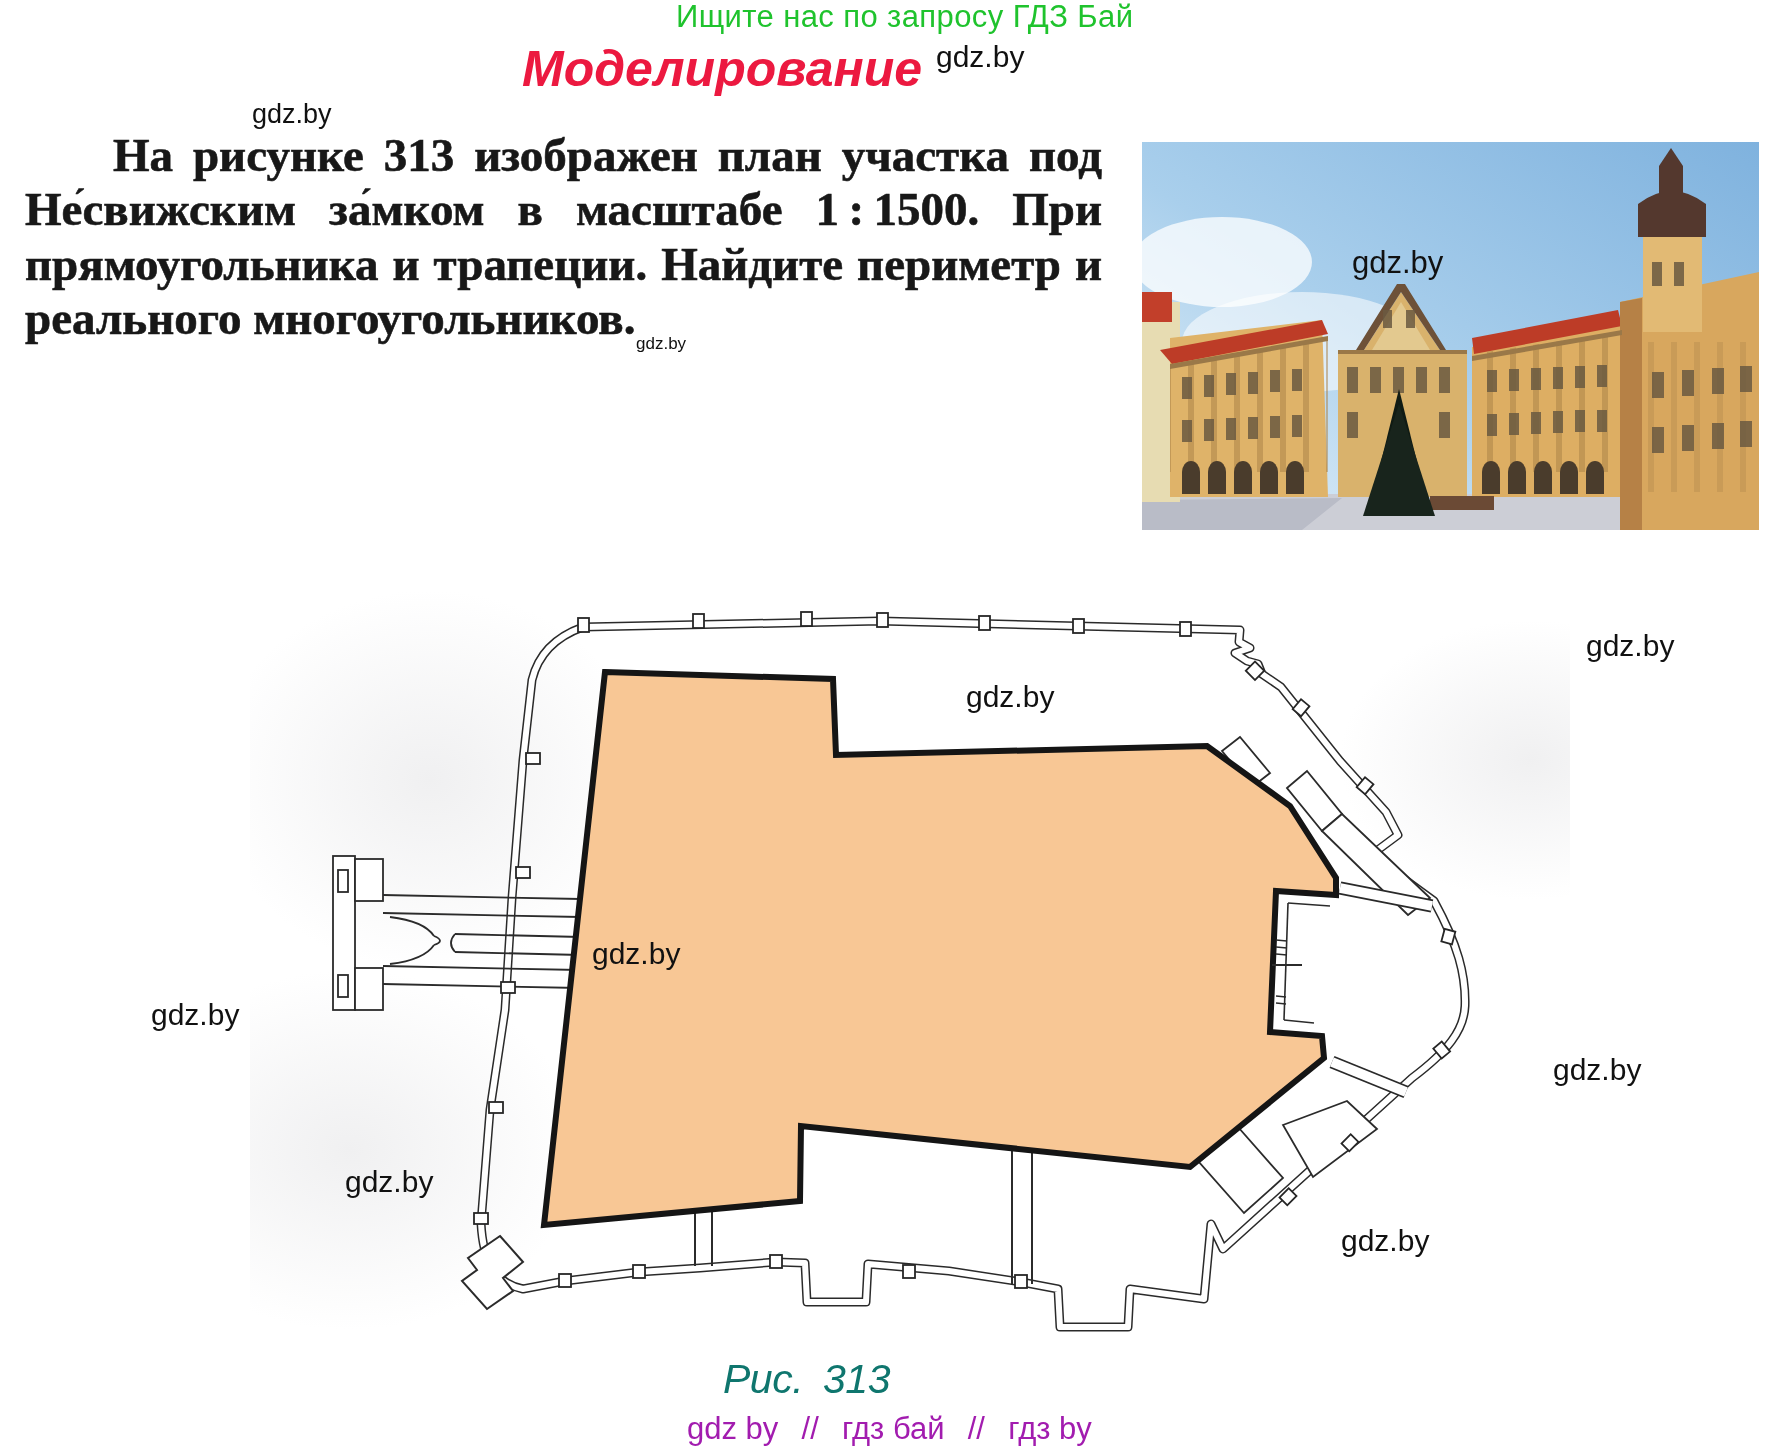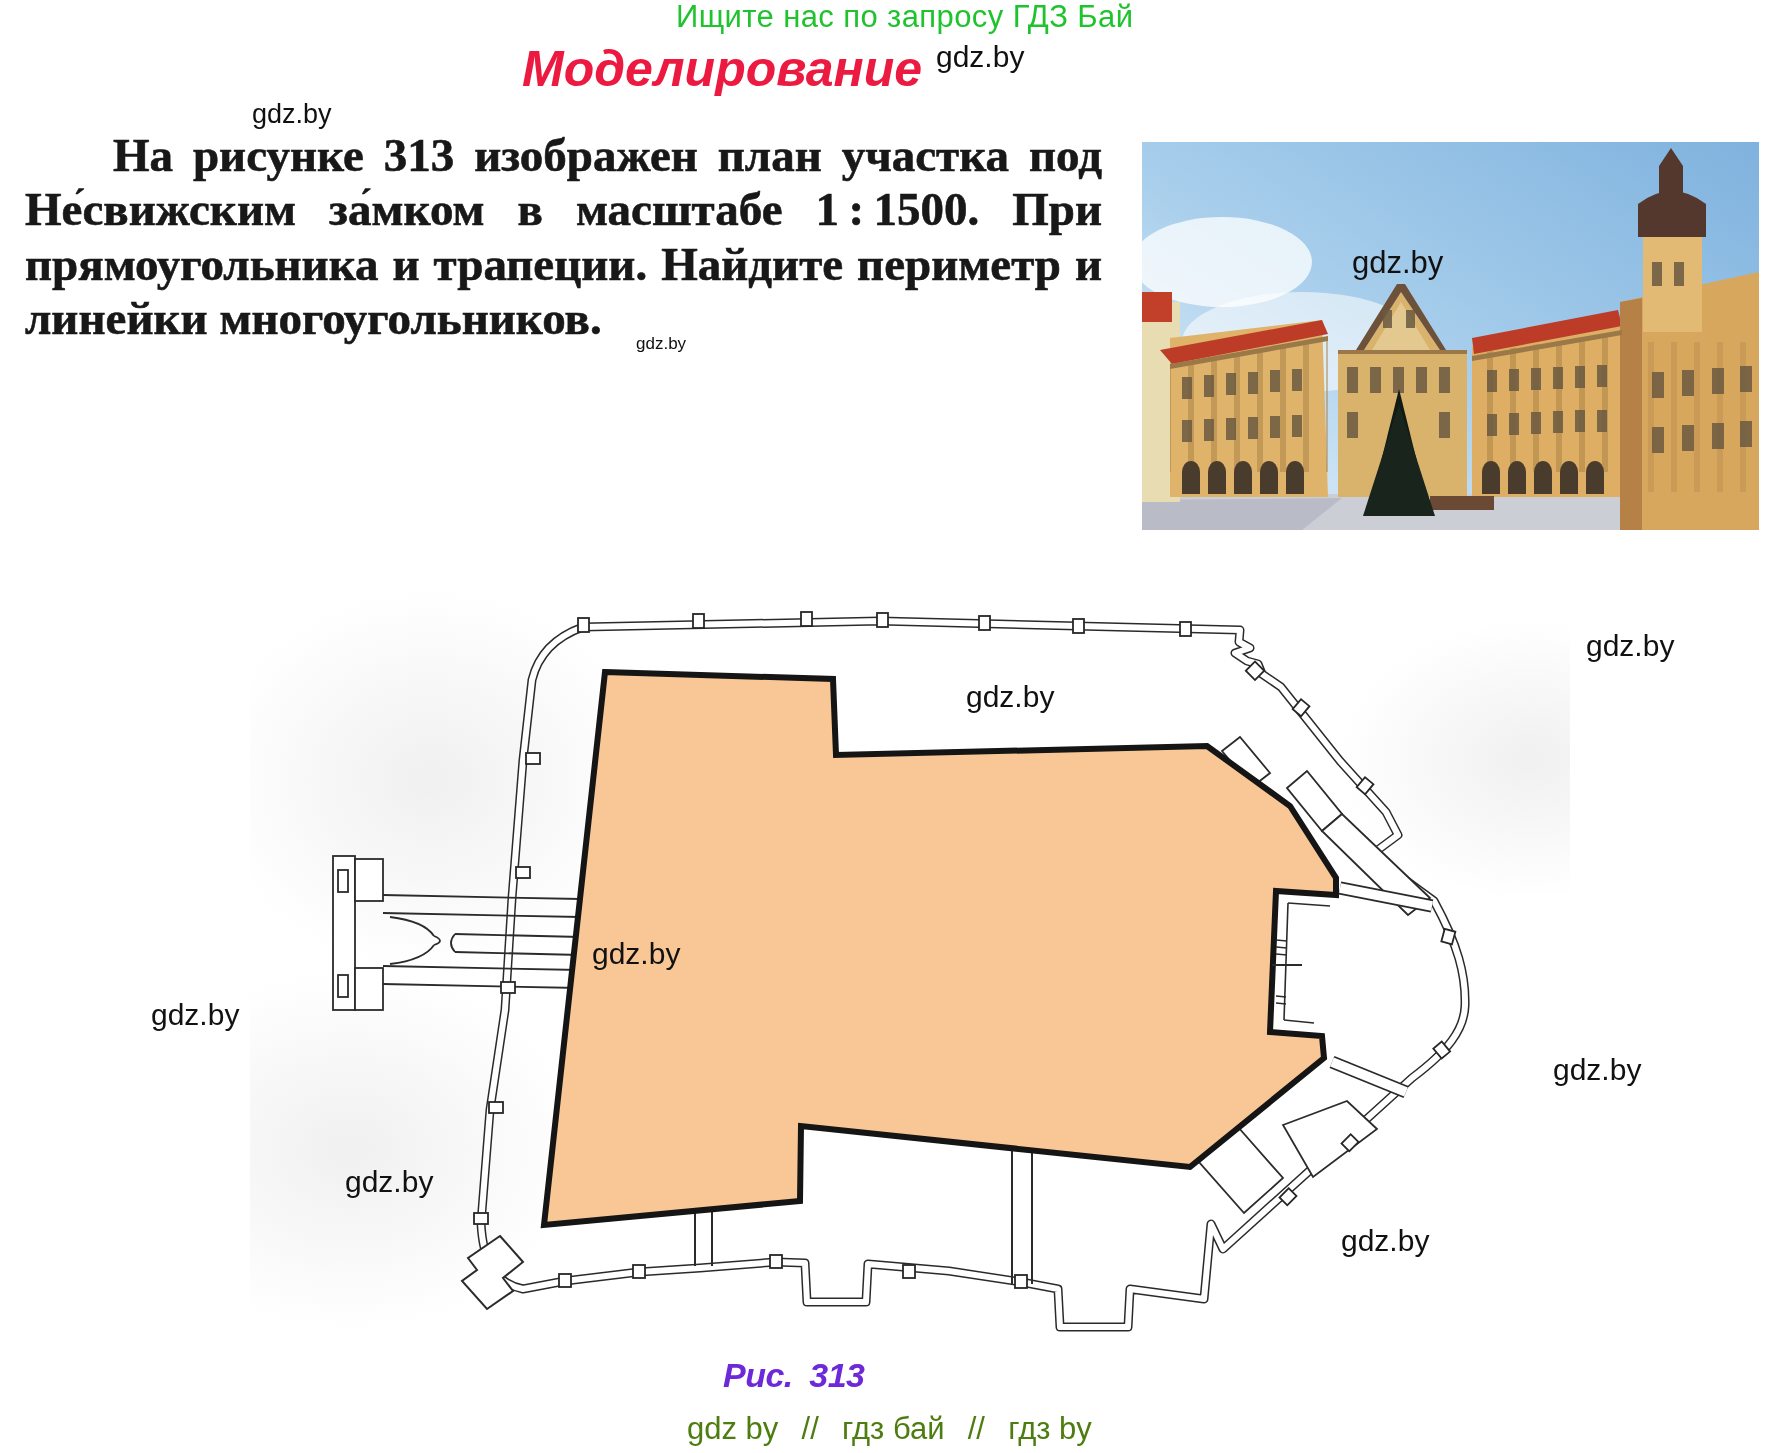--- a/index.html
+++ b/index.html
@@ -9,34 +9,34 @@
   .green{left:676px;top:-1px;font-size:31px;color:#1fc32d;letter-spacing:0.4px;}
   .title{left:522px;top:40px;font-size:50px;font-weight:bold;font-style:italic;color:#ec1940;text-align:center;}
   .gdz{color:#111;font-size:30px;}
   .gdzs{color:#111;font-size:17px;}
   .bodytext{left:25px;top:128px;width:1077px;font-family:"Liberation Serif", serif;
             font-weight:bold;font-size:47px;line-height:54.3px;color:#181818;-webkit-text-stroke:0.6px #181818;}
   .bodytext div{text-align:justify;text-align-last:justify;}
   .bodytext div.last{text-align-last:left;}
   .ab{position:relative;}
   .ab b{position:absolute;left:12px;top:-7px;font-weight:bold;font-size:0.75em;}
-  .caption{left:723px;top:1356px;font-size:34px;letter-spacing:-0.5px;font-style:italic;font-weight:bold;color:#6d28d9;}
-  .footer{left:687px;top:1411px;font-size:31px;color:#4d7c0f;}
+  .caption{left:723px;top:1356px;font-size:41px;letter-spacing:-0.5px;font-style:italic;font-weight:normal;color:#0f766e;}
+  .footer{left:687px;top:1411px;font-size:31px;color:#a21caf;}
 </style>
 </head>
 <body>
 <div class="abs green">Ищите нас по запросу ГДЗ Бай</div>
 <div class="abs title">Моделирование</div>
 <div class="abs gdz" style="left:936px;top:40px;">gdz.by</div>
 <div class="abs gdz" style="left:252px;top:99px;font-size:27px;">gdz.by</div>
 <div class="abs bodytext">
   <div><span style="display:inline-block;width:88px;"></span>На рисунке 313 изображен план участка под</div>
   <div>Н<span class="ab">е<b>´</b></span>свижским з<span class="ab">а<b>´</b></span>мком в масштабе 1 : 1500. При</div>
   <div>прямоугольника и трапеции. Найдите периметр и</div>
-  <div class="last">линейки многоугольников.</div>
+  <div class="last">реального многоугольников.</div>
 </div>
 <div class="abs gdzs" style="left:636px;top:334px;">gdz.by</div>
 
 <svg class="abs" style="left:1142px;top:142px;" width="617" height="388" viewBox="0 0 617 388">
   <defs>
     <linearGradient id="sky" x1="0" y1="1" x2="1" y2="0">
       <stop offset="0" stop-color="#eaf4fa"></stop>
       <stop offset="0.45" stop-color="#a9cfec"></stop>
       <stop offset="1" stop-color="#7fb2de"></stop>
     </linearGradient>

